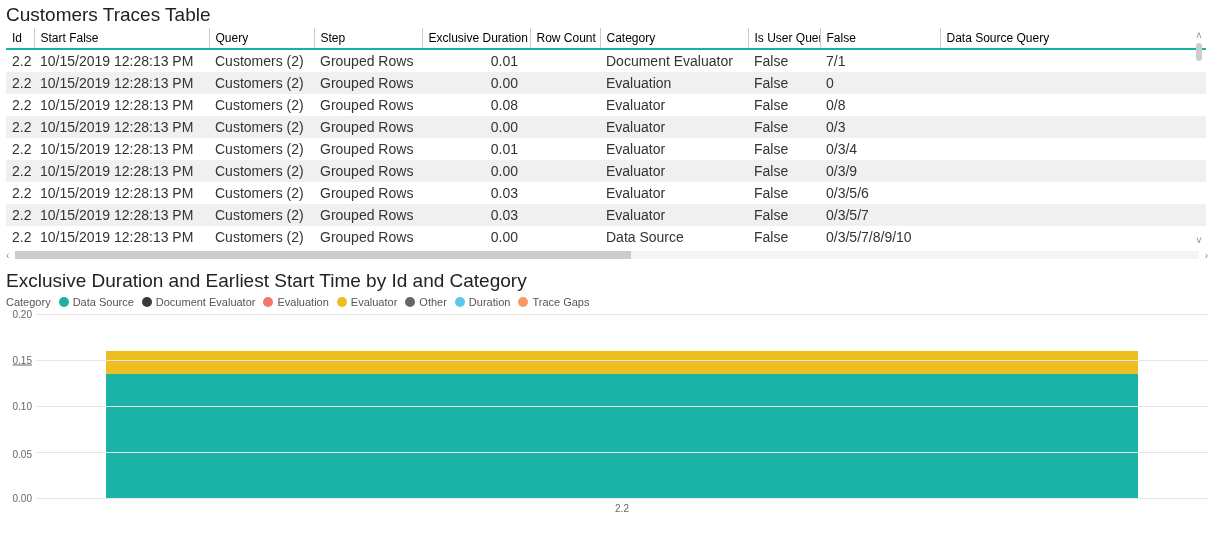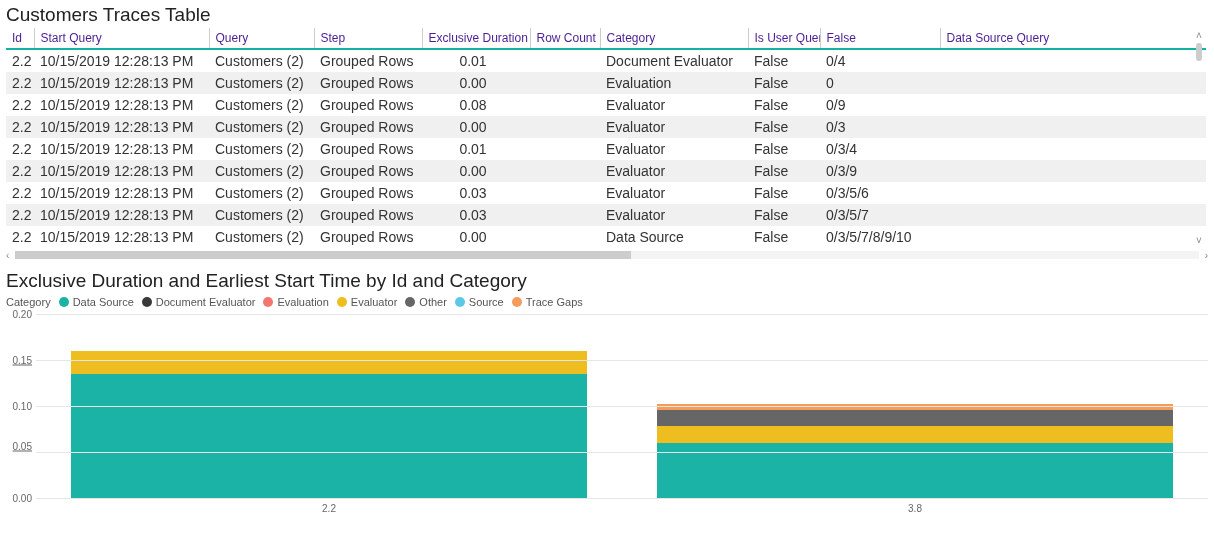--- a/index.html
+++ b/index.html
@@ -27,38 +27,38 @@
   }
   table {
     border-collapse: collapse;
     width: 100%;
     table-layout: fixed;
     font-size: 14px;
   }
   thead th {
     font-weight: 400;
     font-size: 12px;
-    color: #4c1d95;
+    color: #000000;
     text-align: left;
     padding: 3px 6px;
     border-bottom: 2px solid #13b2a4;
     border-left: 1px solid #ccc;
     white-space: nowrap;
     overflow: hidden;
     background: #fff;
   }
   thead th:first-child { border-left: none; }
   tbody td {
     padding: 3px 6px;
     white-space: nowrap;
     overflow: hidden;
     color: #333;
   }
   tbody tr:nth-child(even) td { background: #f0f0f0; }
-  td.num { text-align: center; padding-right: 12px; }
+  td.num { text-align: right; padding-right: 12px; }
   
   .col-id   { width: 28px; }
   .col-start{ width: 175px; }
   .col-query{ width: 105px; }
   .col-step { width: 108px; }
   .col-dur  { width: 108px; }
   .col-rows { width: 70px; }
   .col-cat  { width: 148px; }
   .col-user { width: 72px; }
   .col-path { width: 120px; }
@@ -196,42 +196,42 @@
       <col class="col-dur">
         <col class="col-rows">
         <col class="col-cat">
         <col class="col-user">
       <col class="col-path">
         <col class="col-dsq">
     </colgroup>
     <thead>
       <tr>
         <th>Id</th>
-        <th>Start Query</th>
+        <th>Start False</th>
         <th>Query</th>
         <th>Step</th>
         <th>Exclusive Duration (%)</th>
         <th>Row Count</th>
         <th>Category</th>
         <th>Is User Query</th>
         <th>False</th>
         <th>Data Source Query</th>
       </tr>
     </thead>
     <tbody id="tbody">
         <tr>
           <td>2.2</td>
           <td>10/15/2019 12:28:13 PM</td>
           <td>Customers (2)</td>
           <td>Grouped Rows</td>
           <td class="num">0.01</td>
           <td class="num"></td>
           <td>Document Evaluator</td>
           <td>False</td>
-          <td>0/4</td>
+          <td>7/1</td>
           <td></td>
         </tr>
         <tr>
           <td>2.2</td>
           <td>10/15/2019 12:28:13 PM</td>
           <td>Customers (2)</td>
           <td>Grouped Rows</td>
           <td class="num">0.00</td>
           <td class="num"></td>
           <td>Evaluation</td>
@@ -241,21 +241,21 @@
         </tr>
         <tr>
           <td>2.2</td>
           <td>10/15/2019 12:28:13 PM</td>
           <td>Customers (2)</td>
           <td>Grouped Rows</td>
           <td class="num">0.08</td>
           <td class="num"></td>
           <td>Evaluator</td>
           <td>False</td>
-          <td>0/9</td>
+          <td>0/8</td>
           <td></td>
         </tr>
         <tr>
           <td>2.2</td>
           <td>10/15/2019 12:28:13 PM</td>
           <td>Customers (2)</td>
           <td>Grouped Rows</td>
           <td class="num">0.00</td>
           <td class="num"></td>
           <td>Evaluator</td>
@@ -361,54 +361,45 @@
     <span class="item">
       <span class="swatch" style="background: rgb(238, 189, 31);"></span>
       <span>Evaluator</span>
     </span>
     <span class="item">
       <span class="swatch" style="background: rgb(102, 102, 102);"></span>
       <span>Other</span>
     </span>
     <span class="item">
       <span class="swatch" style="background: rgb(92, 200, 232);"></span>
-      <span>Source</span>
+      <span>Duration</span>
     </span>
     <span class="item">
       <span class="swatch" style="background: rgb(245, 156, 92);"></span>
       <span>Trace Gaps</span>
     </span>
   </div>
 
 <div class="chart-area">
   <div class="y-axis" id="y-axis">
       <div class="tick" style="top: 184px;">0.00</div>
-      <div class="tick" style="top: 132px; text-decoration: underline;">0.05</div>
+      <div class="tick" style="top: 140px;">0.05</div>
       <div class="tick" style="top: 92px;">0.10</div>
       <div class="tick" style="top: 46px; text-decoration: underline;">0.15</div>
       <div class="tick" style="top: 0px;">0.20</div>
     </div>
   <div class="plot" id="plot">
     <div class="bars" id="bars">
         <div class="bar-slot">
           <div class="bar">
             <div class="seg" style="height: 124.2px; background: rgb(26, 179, 166);"></div>
             <div class="seg" style="height: 23px; background: rgb(238, 189, 31);"></div>
           </div>
           <div class="x-tick">2.2</div>
         </div>
-        <div class="bar-slot">
-          <div class="bar">
-            <div class="seg" style="height: 55.2px; background: rgb(26, 179, 166);"></div>
-            <div class="seg" style="height: 16.56px; background: rgb(238, 189, 31);"></div>
-            <div class="seg" style="height: 16.56px; background: rgb(102, 102, 102);"></div>
-            <div class="seg" style="height: 5.52px; background: rgb(245, 156, 92);"></div>
-          </div>
-          <div class="x-tick">3.8</div>
-        </div>
       </div>
   <div class="grid" style="top: 184px;"></div>
       <div class="grid" style="top: 138px;"></div>
       <div class="grid" style="top: 92px;"></div>
       <div class="grid" style="top: 46px;"></div>
       <div class="grid" style="top: 0px;"></div>
     </div>
 </div>
 
 </body></html>

